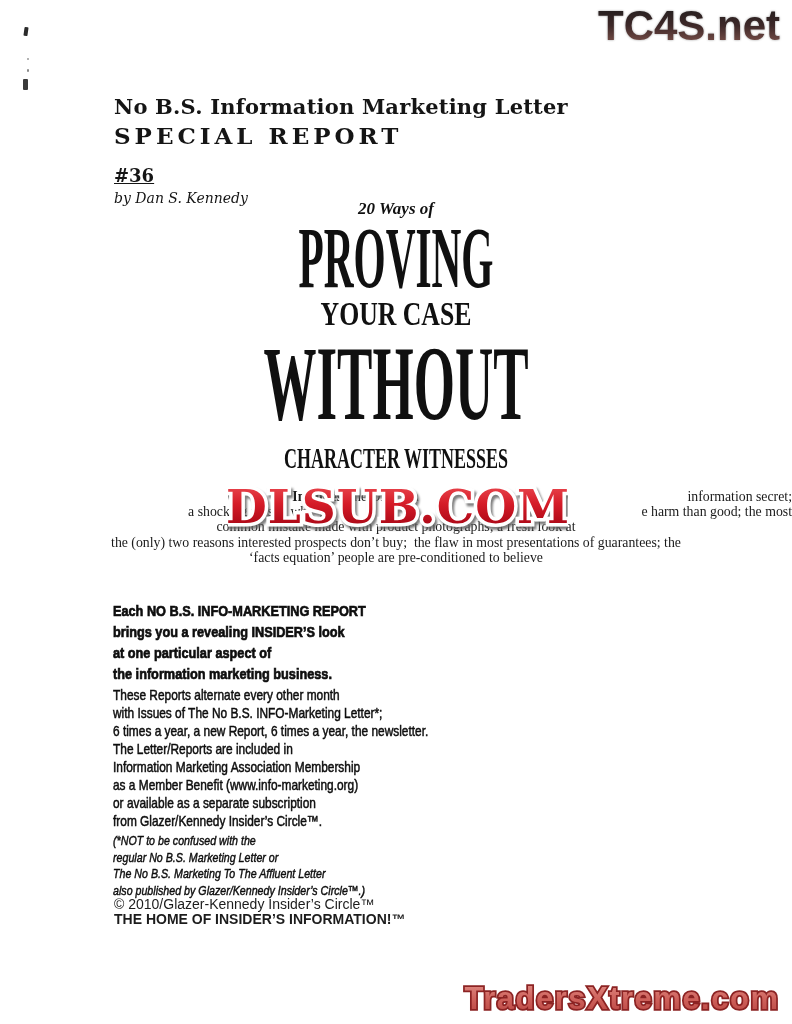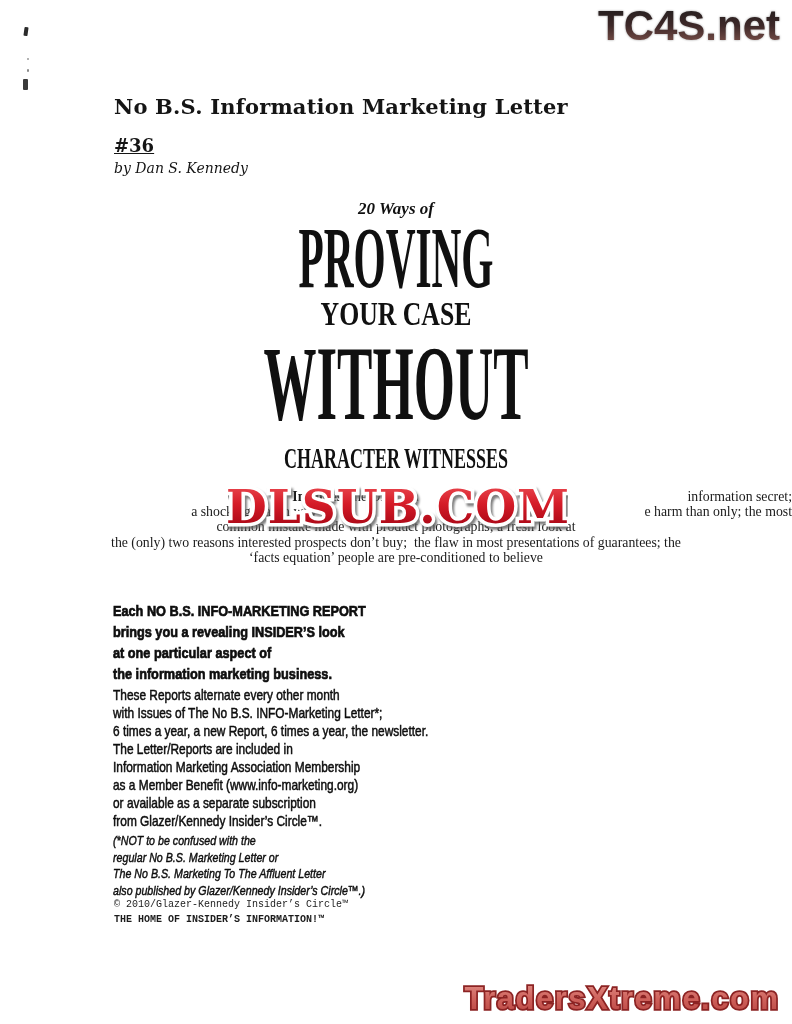--- a/index.html
+++ b/index.html
@@ -42,22 +42,22 @@
   
   .info{position:absolute;left:113px;top:600px;font-family:"Liberation Sans",sans-serif;
         transform:scaleX(.82);transform-origin:0 0;white-space:nowrap;color:#0e0e0e;}
   .info-bold{font-weight:bold;font-size:15.5px;line-height:21px;-webkit-text-stroke:.7px currentColor;}
   .info-reg{font-weight:normal;font-size:14.5px;line-height:18px;-webkit-text-stroke:.5px currentColor;}
   .info-italic{font-style:italic;font-weight:normal;font-size:13px;line-height:16.5px;-webkit-text-stroke:.45px currentColor;}
   .info-reg.first{margin-top:2px;}
   .info-italic.first{margin-top:3px;}
 
   
-  .footer{position:absolute;left:114px;top:897px;font-family:Liberation Mono, monospace;
-          font-size:10px;line-height:15px;color:#1c1c1c;}
+  .footer{position:absolute;left:114px;top:897px;font-family:Liberation Sans, sans-serif;
+          font-size:14px;line-height:15px;color:#1c1c1c;}
   .footer .tagline{font-weight:bold;}
 
   
   .wm{position:absolute;}
   .wm-tc4s{left:584px;top:0;}
   .wm-dlsub{left:228px;top:474px;}
   .wm-traders{left:452px;top:976px;}
   .wm text{font-family:"Liberation Sans",sans-serif;font-weight:bold;}
   .wm-dlsub text{font-family:"DejaVu Serif",serif;font-weight:bold;letter-spacing:1px;}
   .wm-traders text{letter-spacing:1.5px;}
@@ -69,39 +69,40 @@
 
 <div class="page">
 
   <div class="art a1"></div>
   <div class="art a2"></div>
   <div class="art a3"></div>
   <div class="art a4"></div>
 
   <div class="header">
     <div class="pub">No B.S. Information Marketing Letter</div>
+    <div class="report">SPECIAL REPORT</div>
     <div class="num">#36</div>
     <div class="byline">by Dan S. Kennedy</div>
   </div>
 
   <div class="title">
     <div class="kicker">20 Ways of</div>
     <div class="t1">PROVING</div>
     <div class="t2">YOUR CASE</div>
     <div class="t3">WITHOUT</div>
     <div class="t4">CHARACTER WITNESSES</div>
   </div>
 
   <div class="includes">
     <div class="inc-row">
       <span class="inc-bold">Includes:</span><span> the ON</span><span class="sp1"></span><span>information secret;</span>
     </div>
     <span class="frag">fresh</span>
     <div class="inc-row">
-      <span>a shocking reason why yo</span><span class="sp2"></span><span>e harm than only; the most</span>
+      <span>a shocking reason why yo</span><span class="sp2"></span><span>e harm than good; the most</span>
     </div>
     <div class="inc-line">common mistake made with product photographs; a fresh look at</div>
     <div class="inc-line">the (only) two reasons interested prospects don’t buy;  the flaw in most presentations of guarantees; the</div>
     <div class="inc-line">‘facts equation’ people are pre-conditioned to believe</div>
   </div>
 
   <div class="info">
     <div class="info-bold">Each NO B.S. INFO-MARKETING REPORT</div>
     <div class="info-bold">brings you a revealing INSIDER’S look</div>
     <div class="info-bold">at one particular aspect of</div>

